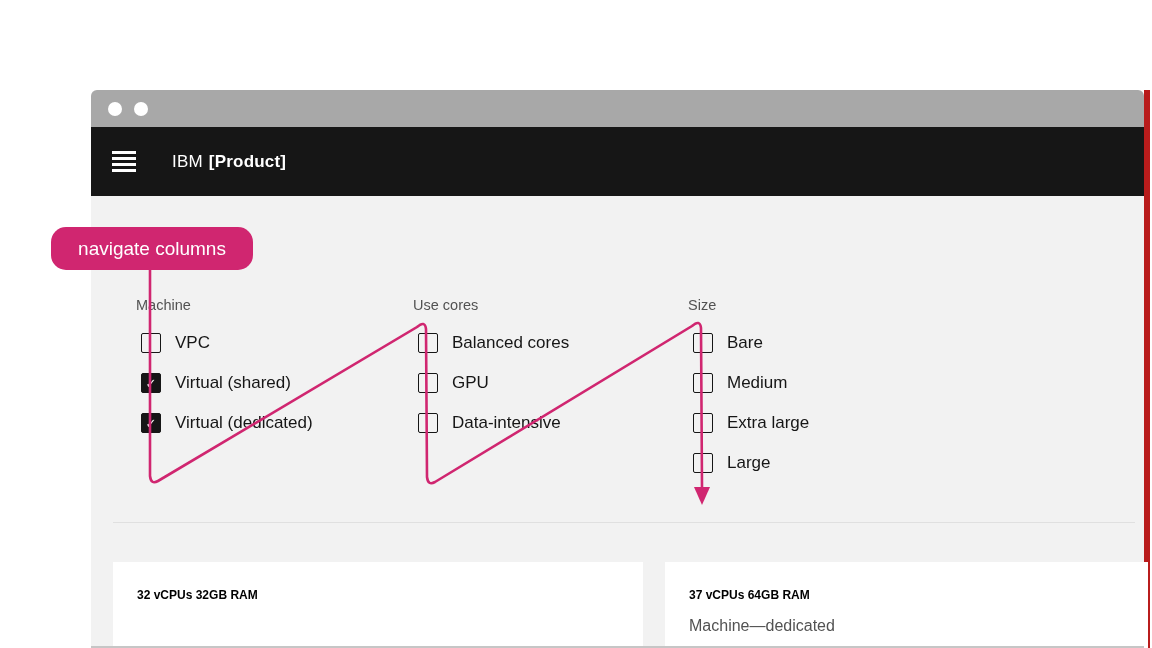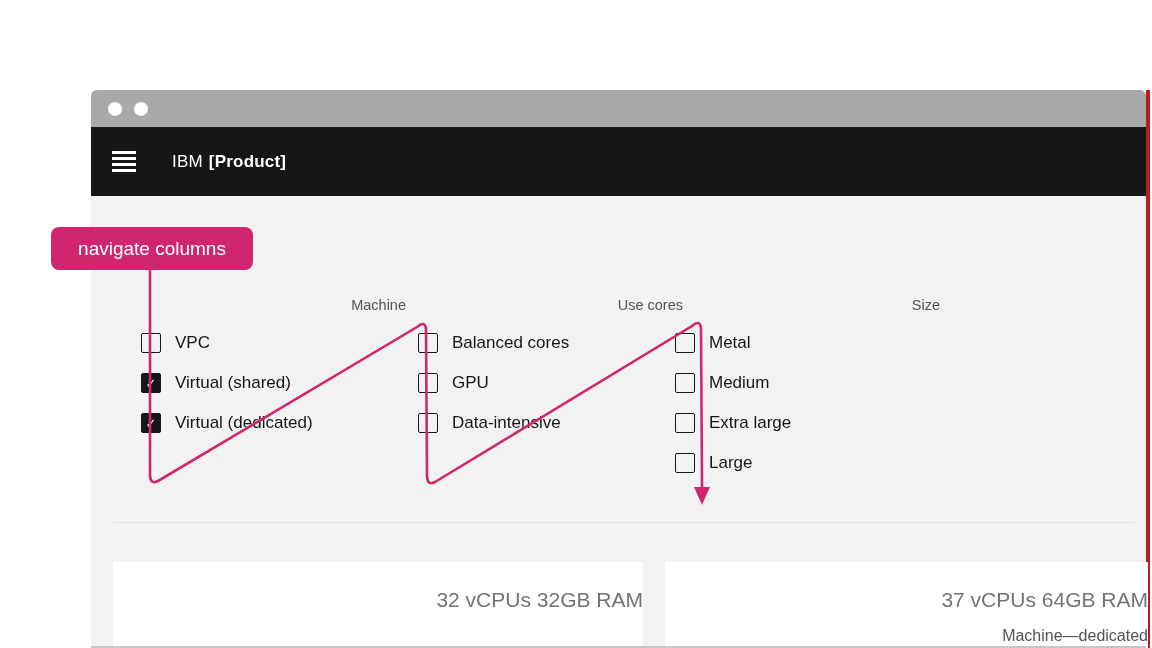--- a/index.html
+++ b/index.html
@@ -5,21 +5,21 @@
   html,body{margin:0;padding:0;}
   body{
     width:1152px;height:648px;position:relative;overflow:hidden;
     background:#ffffff;
     font-family:"Liberation Sans","DejaVu Sans",sans-serif;
     -webkit-font-smoothing:antialiased;
   }
   
   .window{
     position:absolute;left:91px;top:90px;right:2px;bottom:0;
-    border-right:4px solid #b91c1c;
+    border-right:6px solid #b91c1c;
   }
   .titlebar{
     height:37px;background:#a8a8a8;
     border-radius:6px 6px 0 0;
     display:flex;align-items:center;padding-left:17px;gap:12px;
   }
   .titlebar-dot{width:14px;height:14px;border-radius:50%;background:#ffffff;}
   .appheader{
     height:69px;background:#161616;
     display:flex;align-items:center;
@@ -28,52 +28,51 @@
     margin-left:21px;width:24px;display:flex;flex-direction:column;gap:3px;cursor:pointer;
   }
   .menu-btn span{display:block;height:3px;background:#ffffff;}
   .brand{
     margin-left:36px;color:#ffffff;font-size:17px;letter-spacing:.2px;
   }
   .brand .prod{font-weight:700;margin-left:6px;}
   .content{
     position:absolute;left:0;right:0;top:106px;bottom:0;
     background:#f2f2f2;
-    text-align:right;
   }
   
   .filter-col{position:absolute;top:101px;width:270px;}
-  .filter-col.c0{left:45px;} .filter-col.c1{left:322px;} .filter-col.c2{left:579px;}
+  .filter-col.c0{left:45px;} .filter-col.c1{left:322px;} .filter-col.c2{left:597px;}
   .col-title{font-size:14.5px;color:#525252;height:16px;margin-bottom:20px;}
   .opt-row{display:flex;align-items:center;gap:14px;height:20px;margin-bottom:20px;margin-left:5px;cursor:pointer;}
   .checkbox{
     width:20px;height:20px;box-sizing:border-box;flex:0 0 20px;
     border:1.8px solid #161616;border-radius:2px;background:transparent;
     display:flex;align-items:center;justify-content:center;
   }
   .checkbox .check{display:none;color:#ffffff;font-family:"DejaVu Sans",sans-serif;font-size:13px;font-weight:700;line-height:1;}
   .checkbox.checked{background:#161616;}
   .checkbox.checked .check{display:block;}
   .opt-label{font-size:17px;color:#161616;}
   
   .divider{position:absolute;left:22px;top:326px;width:1022px;height:1px;background:#e0e0e0;}
   .card{
     position:absolute;top:366px;bottom:0;background:#ffffff;
     padding:26px 0 0 24px;box-sizing:border-box;cursor:pointer;
   }
   .card.k0{left:22px;width:530px;}
   .card.k1{left:574px;width:483px;}
-  .card-title{font-size:21px;font-weight:400;color:#737373;}
+  .card-title{font-size:12px;font-weight:700;color:#000000;}
   .card-subtitle{font-size:16px;color:#525252;margin-top:15px;}
   .window-bottom-edge{position:absolute;left:0;right:0;bottom:0;height:2px;background:#c6c6c6;z-index:70;}
   
   .flow-svg{position:absolute;left:0;top:0;z-index:50;pointer-events:none;}
   .annotation-tag{
     position:absolute;left:51px;top:227px;width:202px;height:43px;z-index:60;
-    background:#d02670;border-radius:8px;color:#ffffff;font-size:19px;
+    background:#d02670;border-radius:15px;color:#ffffff;font-size:19px;
     display:flex;align-items:center;justify-content:center;
   }
 </style>
 </head>
 <body>
 
 <div class="window">
   <div class="titlebar">
     <span class="titlebar-dot"></span>
     <span class="titlebar-dot"></span>
@@ -124,21 +123,21 @@
       <div class="opt-row">
         <span class="checkbox"></span>
         <span class="opt-label">Data-intensive</span>
       </div>
     </div>
 
     <div class="filter-col c2">
       <div class="col-title">Size</div>
       <div class="opt-row">
         <span class="checkbox"></span>
-        <span class="opt-label">Metal</span>
+        <span class="opt-label">Bare</span>
       </div>
       <div class="opt-row">
         <span class="checkbox"></span>
         <span class="opt-label">Medium</span>
       </div>
       <div class="opt-row">
         <span class="checkbox"></span>
         <span class="opt-label">Extra large</span>
       </div>
       <div class="opt-row">

